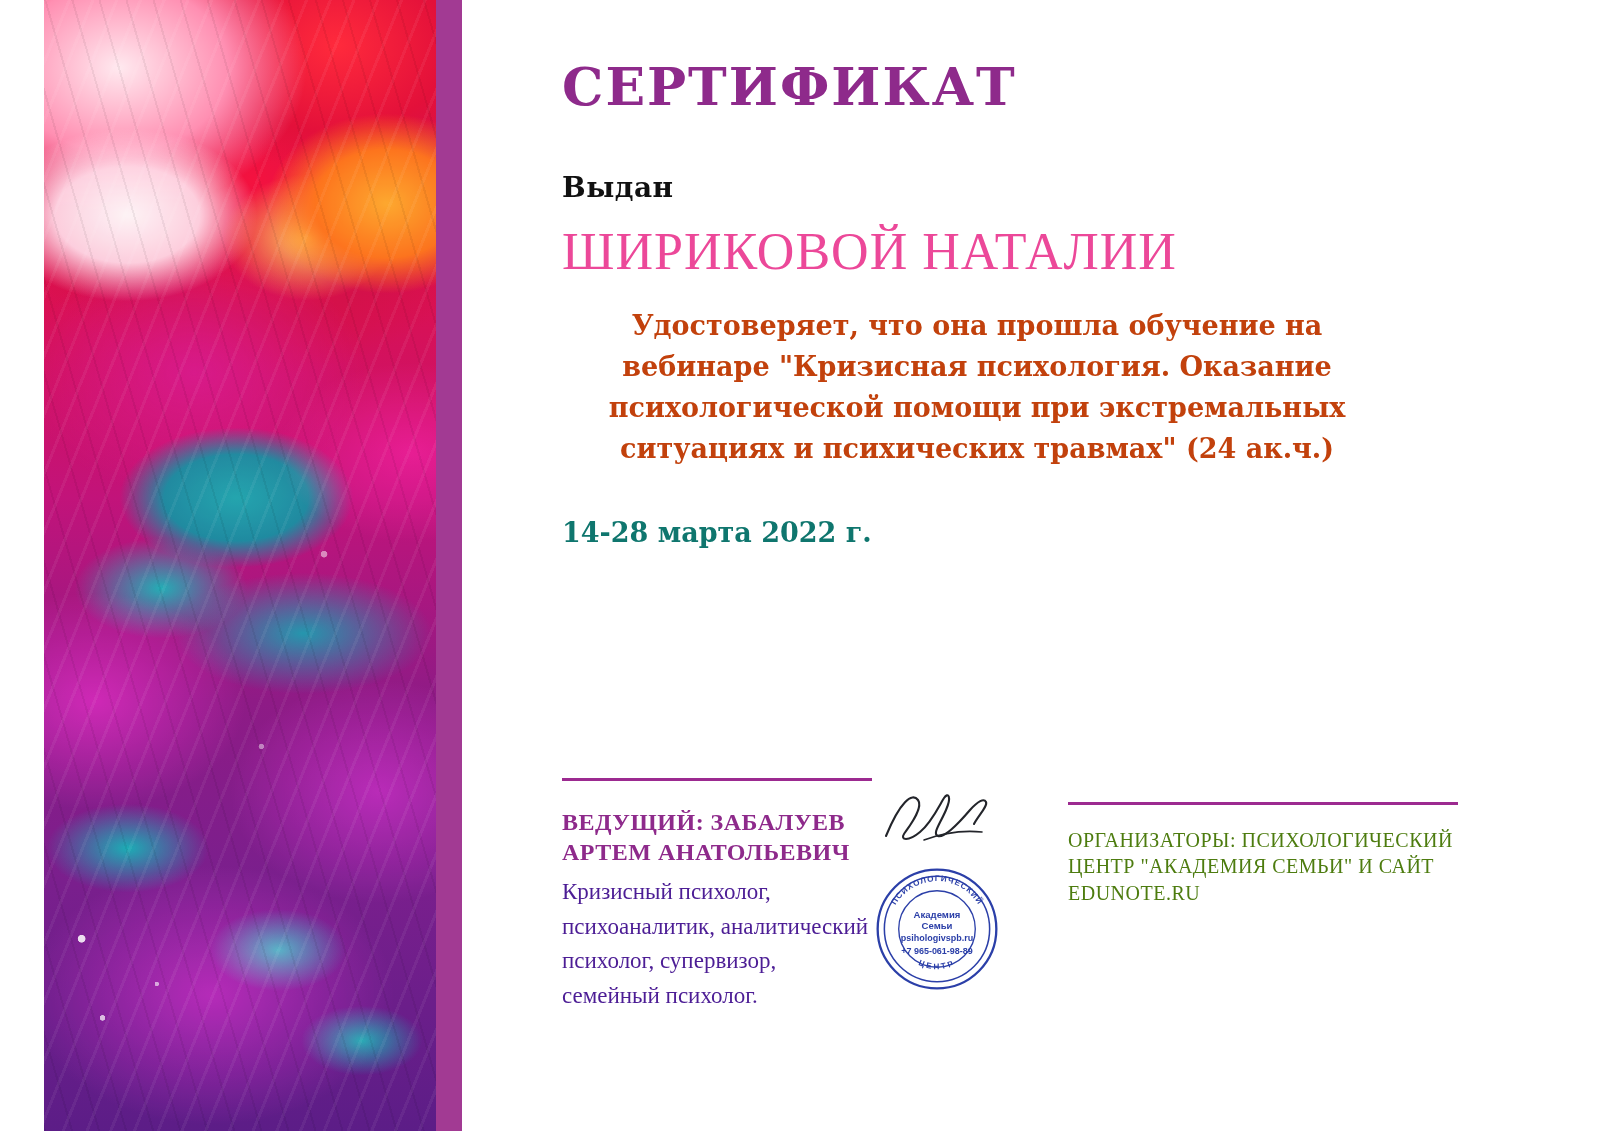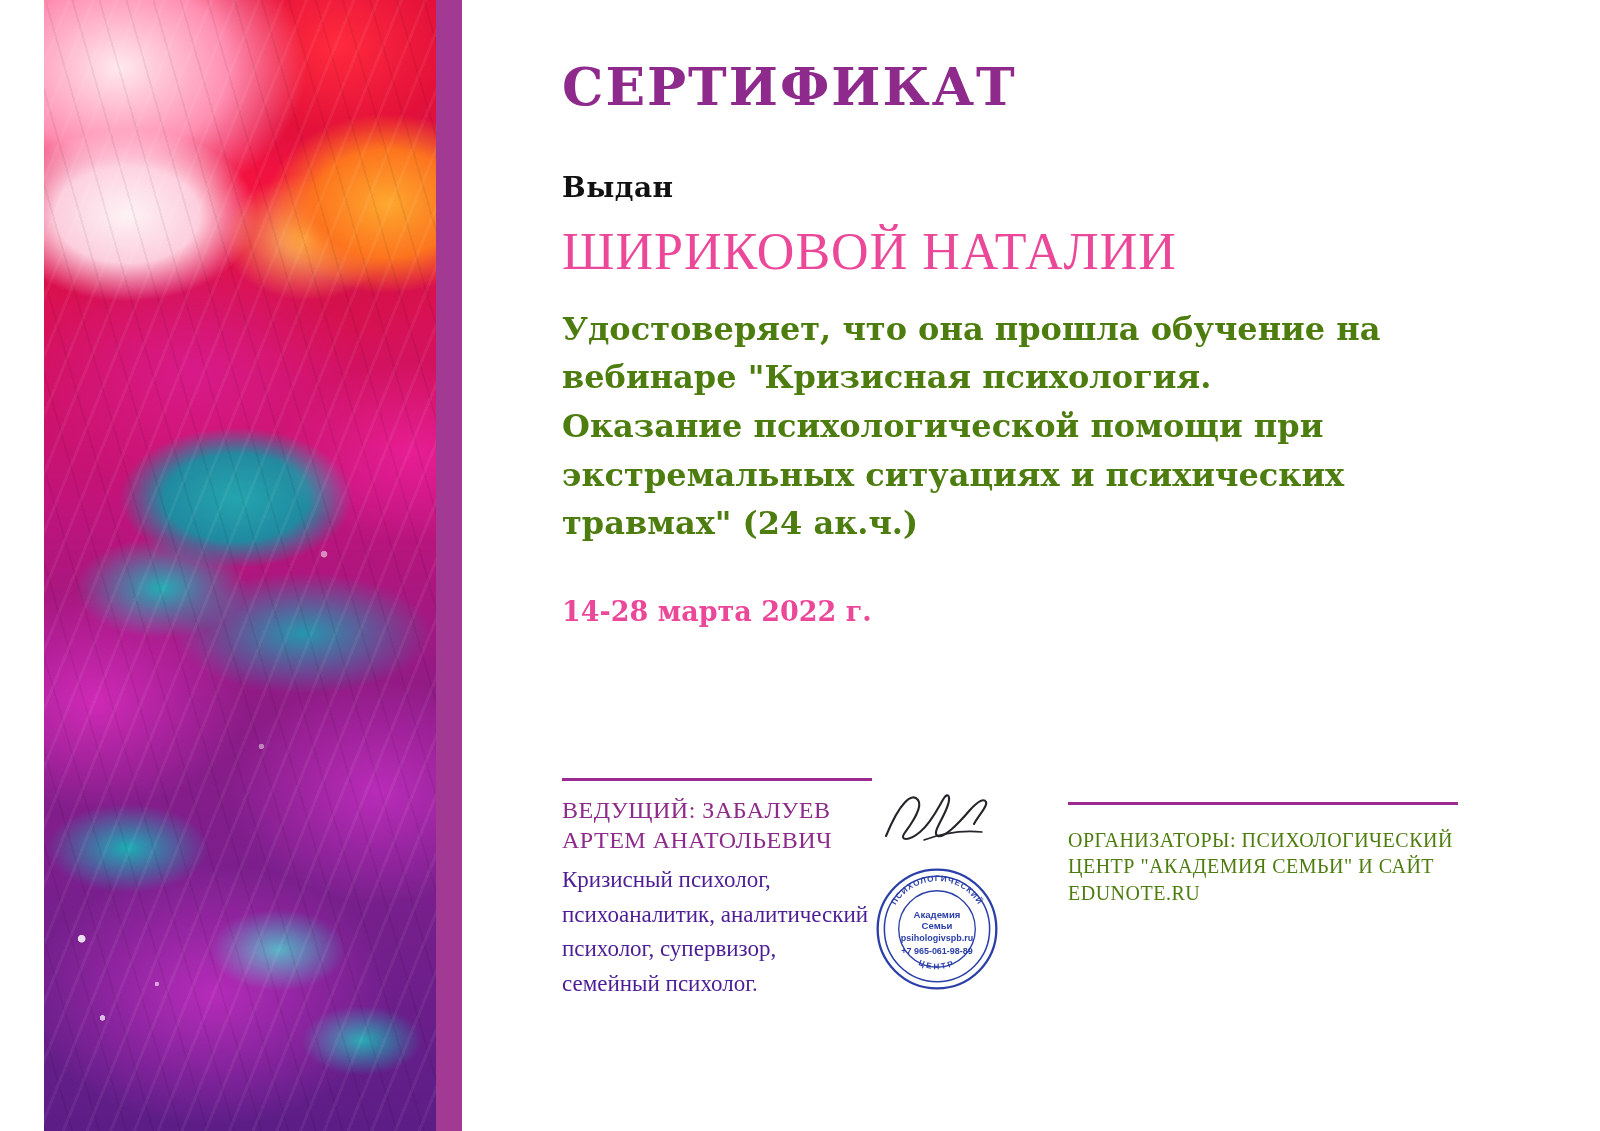--- a/index.html
+++ b/index.html
@@ -122,31 +122,32 @@
     font-weight: 400;
     font-size: 52px;
     line-height: 1.06;
     color: #ec4899;
     margin: 20px 0 0 0;
     letter-spacing: 1px;
   }
   .description {
     font-family: "DejaVu Serif", serif;
     font-weight: 700;
-    font-size: 32px;
+    font-size: 27px;
     line-height: 1.52;
-    color: #4d7c0f;
+    color: #c2410c;
     margin: 26px 0 0 0;
     max-width: 830px;
+    text-align: center;
   }
   .dates {
     font-family: "DejaVu Serif", serif;
     font-weight: 700;
     font-size: 27px;
-    color: #ec4899;
+    color: #0f766e;
     margin: 48px 0 0 0;
   }
 
   
   .footer {
     position: absolute;
     left: 100px;
     right: 90px;
     top: 778px;
     display: flex;
@@ -161,22 +162,23 @@
     height: 3px;
     background: #9c2a90;
     width: 100%;
   }
   .presenter-name {
     font-family: "Liberation Serif", serif;
     font-size: 24px;
     line-height: 1.25;
     letter-spacing: .5px;
     color: #8e2a8b;
-    margin-top: 14px;
+    margin-top: 26px;
     text-transform: uppercase;
+    font-weight: bold;
   }
   .presenter-desc {
     font-family: Liberation Serif, serif;
     font-size: 23px;
     line-height: 1.5;
     color: #4c1d95;
     margin-top: 8px;
   }
   .footer-mid {
     position: relative;

